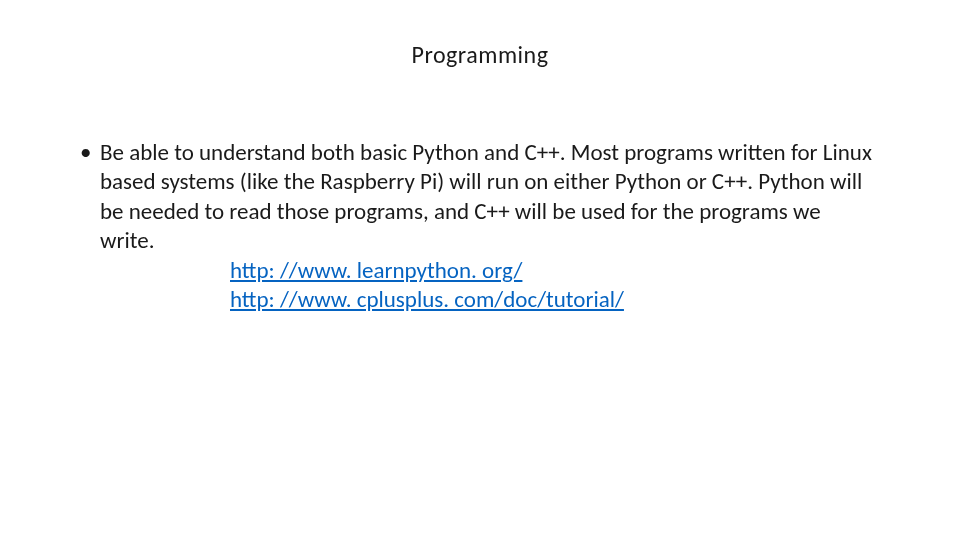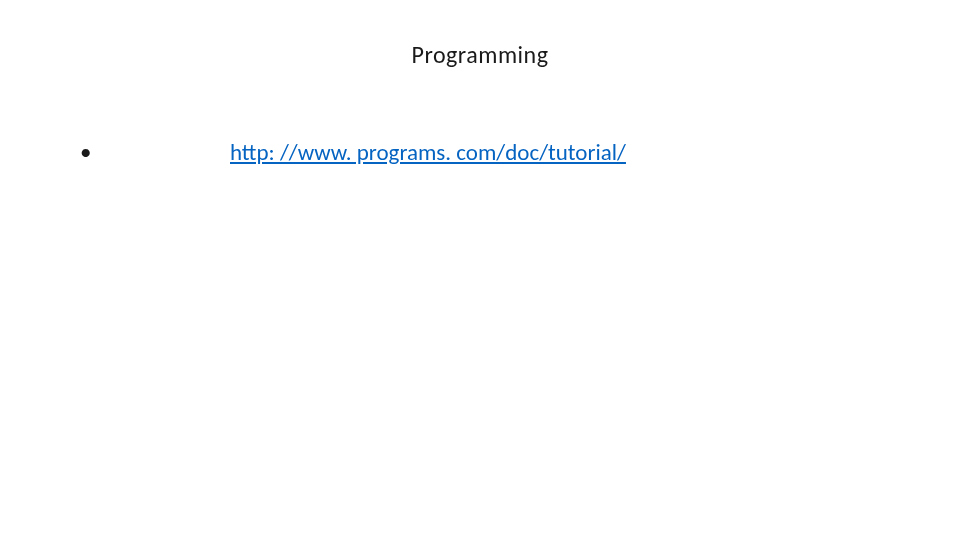--- a/index.html
+++ b/index.html
@@ -64,22 +64,26 @@
 <body>
 
 <div class="slide">
 
   <div class="title">Programming</div>
 
   <div class="body">
     <ul class="bullets">
 
       <li>
+        <span>Be able to understand both basic Python and C++. Most programs written for Linux based systems (like the Raspberry Pi) will run on either Python or C++. Python will be needed to read those programs, and C++ will be used for the programs we write.</span>
         <span class="indent">
-          <a class="link">http: //www. programs. com/doc/tutorial/</a>
+          <a class="link">http: //www. learnpython. org/</a>
+        </span>
+        <span class="indent">
+          <a class="link">http: //www. cplusplus. com/doc/tutorial/</a>
         </span>
       </li>
 
 
     </ul>
   </div>
 
 </div>
 
 </body></html>

